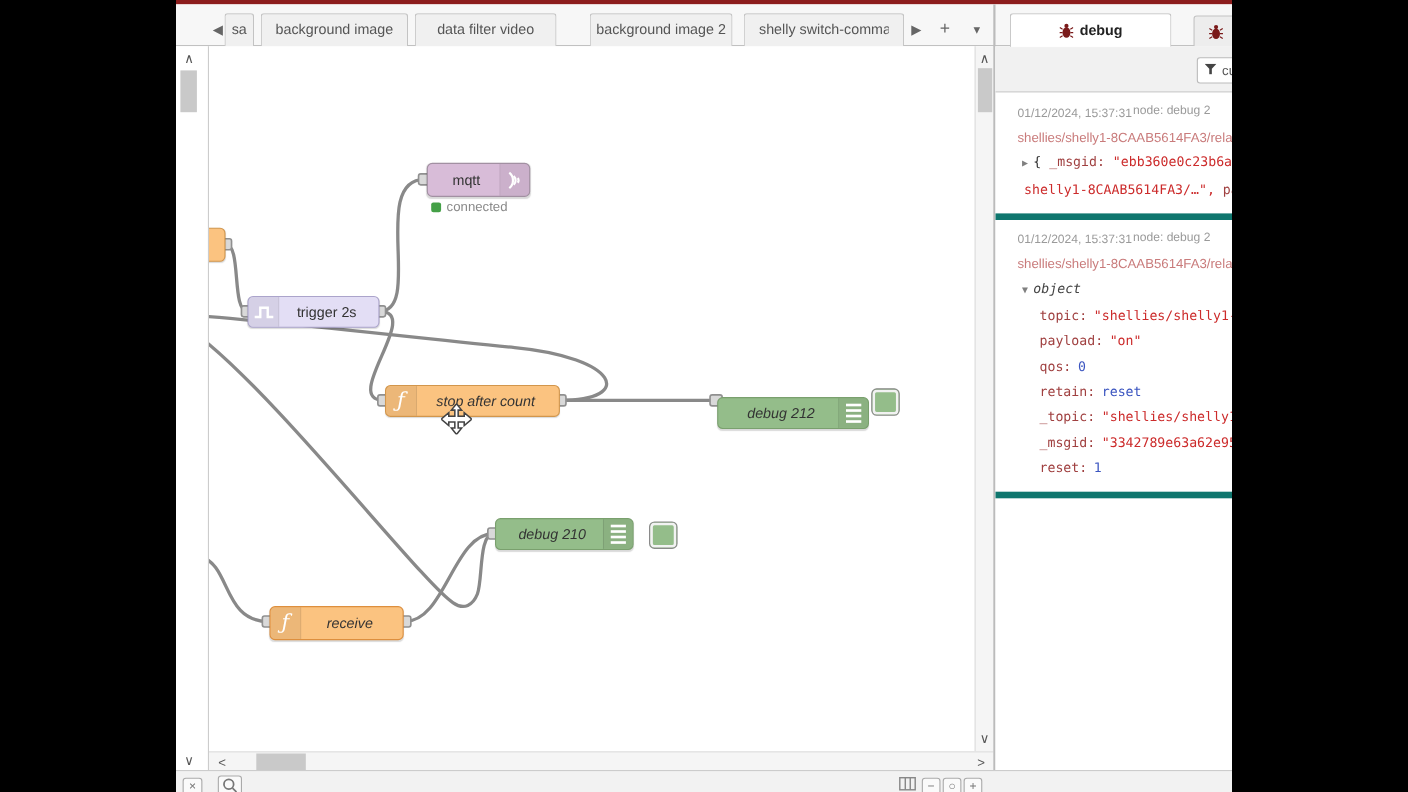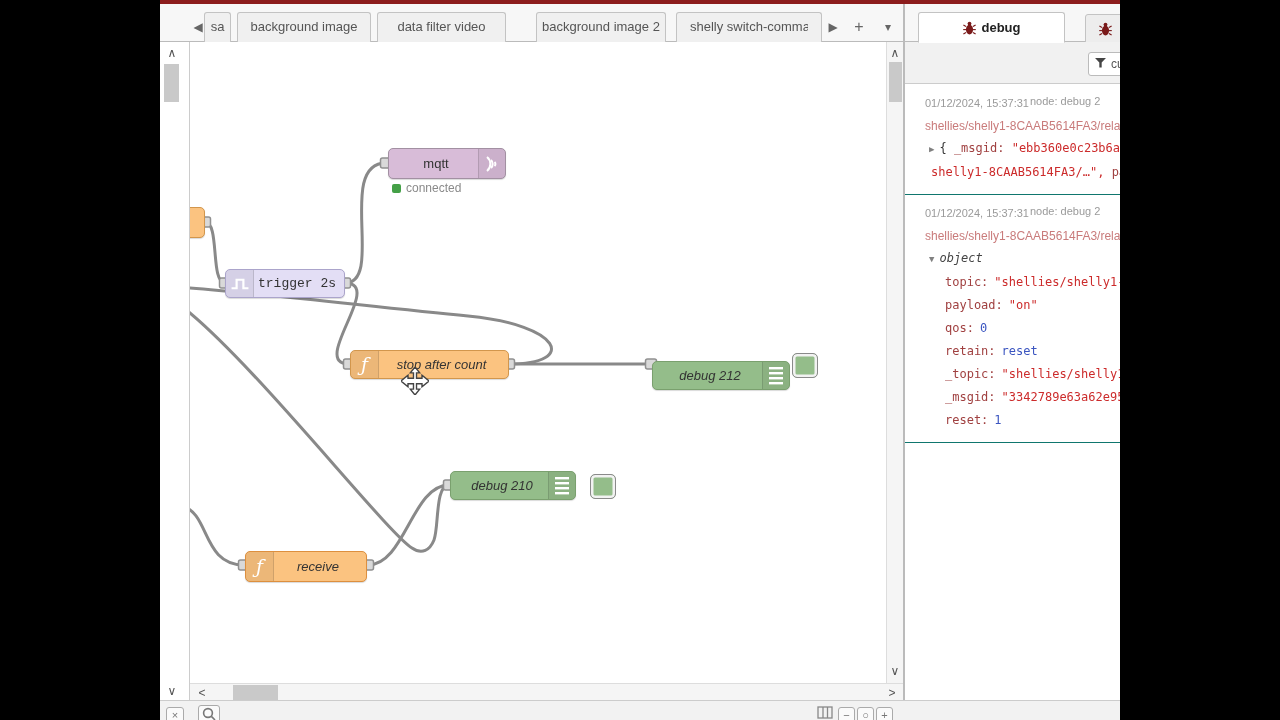--- a/index.html
+++ b/index.html
@@ -52,21 +52,21 @@
         color:#777;font-size:11px;line-height:15px;text-align:center;}
 
   
   .panel{left:745px;top:42px;width:235px;height:658px;background:#fff;}
   .ptoolbar{position:absolute;left:0;top:0;width:235px;height:42px;background:#f1f1f1;border-bottom:1px solid #ccc;box-sizing:border-box;}
   .filterbtn{position:absolute;left:183px;top:10px;height:24px;width:70px;background:#fff;border:1px solid #bbb;border-radius:3px;
              box-sizing:border-box;font-size:12px;color:#555;line-height:22px;padding-left:6px;white-space:nowrap;}
   .ptab{position:absolute;background:#fff;border:1px solid #c3c3c3;border-bottom:1px solid #fff;border-radius:3px 3px 0 0;
         box-sizing:border-box;display:flex;align-items:center;justify-content:center;gap:6px;}
   .msgs{position:absolute;left:0;top:43px;width:235px;}
-  .msg{border-bottom:1px solid #0f766e;padding:6px 0 10px 0;}
+  .msg{border-bottom:6px solid #0f766e;padding:6px 0 10px 0;}
   .mrow{position:relative;padding-left:20px;line-height:21px;white-space:nowrap;}
   .mtime{font-size:11px;color:#9a9a9a;}
   .mnode{position:absolute;left:125px;top:0;font-size:11px;color:#9a9a9a;}
   .mtopic{font-size:12px;color:#c97b7b;}
   .mono{font-family:"DejaVu Sans Mono",monospace;font-size:12px;line-height:23px;}
   .arr{color:#808080;font-size:9px;margin-right:5px;}
   .k{color:#a04040;margin-right:6px;}
   .vs{color:#cc2b2b;}
   .vn{color:#3b55c0;}
   .plain{color:#333;}
@@ -122,36 +122,36 @@
           <rect x="313.5" y="317" width="11" height="10" rx="2"></rect>
           <rect x="455.5" y="317" width="11" height="10" rx="2"></rect>
           <rect x="253.5" y="438" width="11" height="10" rx="2"></rect>
           <rect x="48.5" y="518" width="11" height="10" rx="2"></rect>
           <rect x="172.5" y="518" width="11" height="10" rx="2"></rect>
         </g>
       </svg>
 
       <div class="node n-fn" style="left:-18px;top:165px;width:33px;height:31px;"></div>
 
-      <div class="node n-mqtt" style="left:198px;top:106px;width:118px;height:31px;line-height:29px;">
+      <div class="node n-mqtt" style="left:198px;top:106px;width:94px;height:31px;line-height:29px;">
         <span class="nlabel" style="padding-right:22px;">mqtt</span>
         <span class="iconzone iz-right" style="width:26px;">
           <svg width="18" height="24" viewBox="0 0 18 24" fill="none" stroke="#fff" stroke-width="2">
             <path d="M4,5 A9,9 0 0 1 4,19"></path>
               <path d="M8,8 A5.5,5.5 0 0 1 8,16"></path>
               <path d="M11.5,10 A2.6,2.6 0 0 1 11.5,14"></path>
           </svg>
         </span>
       </div>
       <div class="nstatus" style="left:202px;top:139px;">
         <span class="sdot"></span>
         <span>connected</span>
       </div>
 
-      <div class="node n-trigger" style="left:35px;top:227px;width:120px;font-family:Liberation Mono, monospace;">
+      <div class="node n-trigger" style="left:35px;top:227px;width:120px;">
         <span class="iconzone iz-left">
           <svg width="22" height="22" viewBox="0 0 26 24" fill="none" stroke="#fff" stroke-width="2.6">
             <polyline points="3,17 9,17 9,7 17,7 17,17 23,17"></polyline>
           </svg>
         </span>
         <span class="nlabel" style="padding-left:24px;">trigger 2s</span>
       </div>
 
       <div class="node n-fn" style="left:160px;top:308px;width:159px;">
         <span class="iconzone iz-left">

